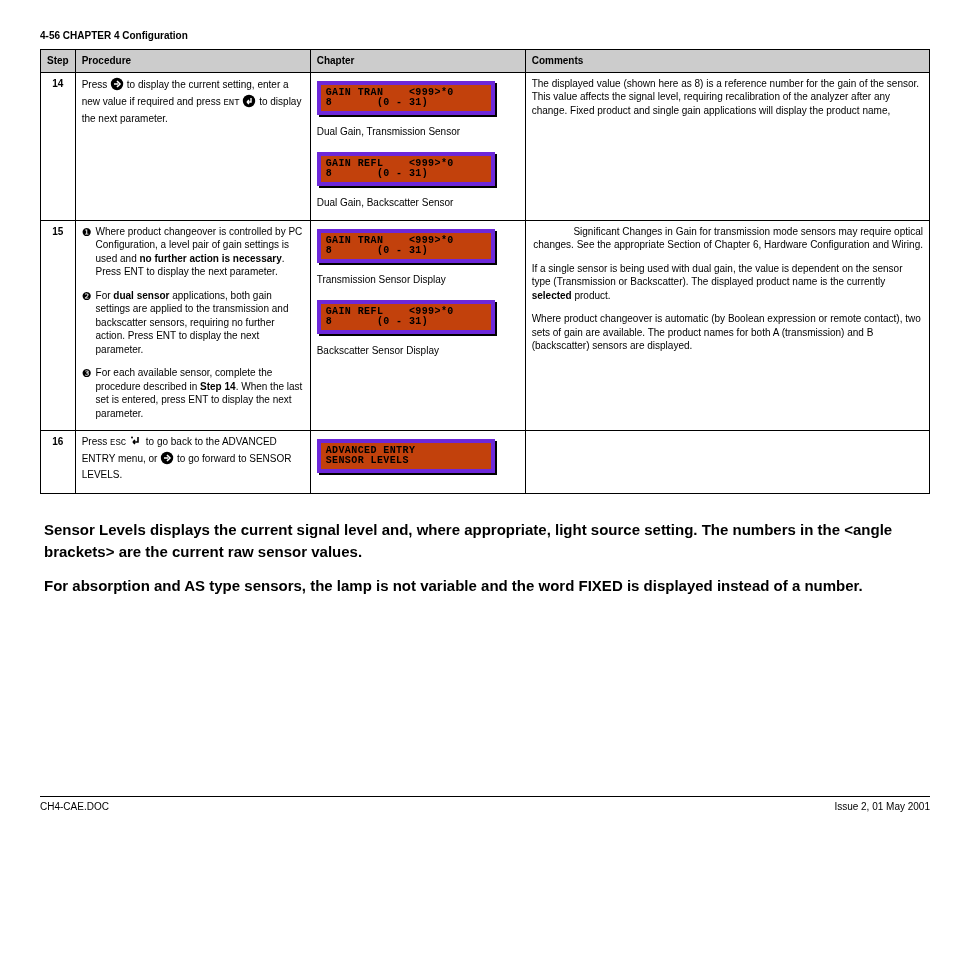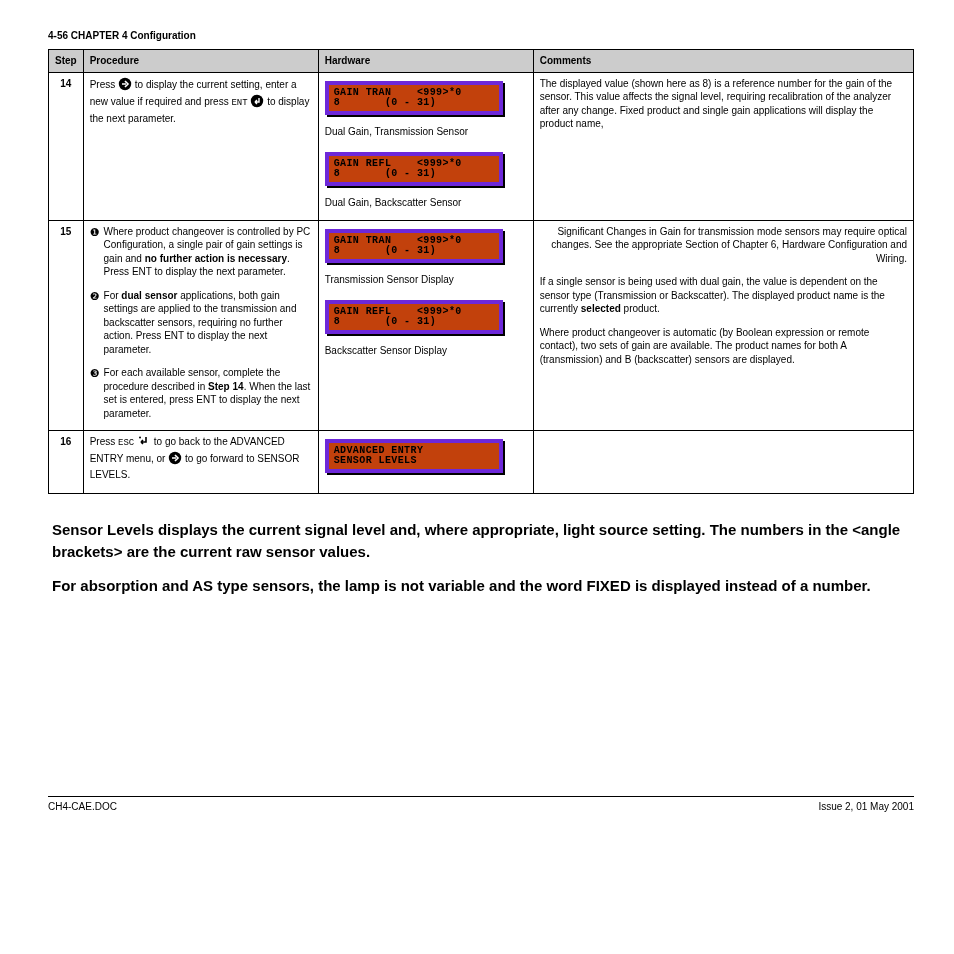--- a/index.html
+++ b/index.html
@@ -6,22 +6,21 @@
   body {
     margin: 0;
     padding: 0;
     font-family: Arial, Helvetica, sans-serif;
     font-size: 11px;
     color: #000;
     background: #fff;
     width: 954px;
   }
   .page {
-    padding: 30px 40px 40px 40px;
-    margin-left: 8px;
+    padding: 30px 24px 40px 40px;
   }
   .page-header {
     font-size: 10px;
     font-weight: bold;
     margin-bottom: 8px;
   }
   table.main {
     width: 100%;
     border-collapse: collapse;
     border: 1.5px solid #000;
@@ -95,21 +94,21 @@
 
 <div class="page">
 
   <div class="page-header">4-56   CHAPTER 4  Configuration</div>
 
   <table class="main">
     <thead>
       <tr>
         <th class="col-step">Step</th>
         <th class="col-proc">Procedure</th>
-        <th class="col-disp">Hardware</th>
+        <th class="col-disp">Chapter</th>
         <th class="col-comm">Comments</th>
       </tr>
     </thead>
     <tbody>
 
       <tr>
         <td class="col-step">14</td>
         <td class="col-proc">
           <span>Press </span>
           <span class="icon">
@@ -137,21 +136,21 @@
         </td>
         <td class="col-comm">The displayed value (shown here as 8) is a reference number for the gain of the sensor. This value affects the signal level, requiring recalibration of the analyzer after any change. Fixed product and  single gain applications will display the product name,</td>
       </tr>
 
       <tr>
         <td class="col-step">15</td>
         <td class="col-proc">
           <div style="display:flex;gap:4px;margin-bottom:10px;">
             <div class="numcircle">❶</div>
             <div>
-              <span>Where product changeover is controlled by PC Configuration, a single pair of gain settings is gain and </span><b>no further action is necessary</b><span>. Press ENT to display the next parameter.</span>
+              <span>Where product changeover is controlled by PC Configuration, a level pair of gain settings is used and </span><b>no further action is necessary</b><span>. Press ENT to display the next parameter.</span>
             </div>
           </div>
           <div style="display:flex;gap:4px;margin-bottom:10px;">
             <div class="numcircle">❷</div>
             <div>
               <span>For </span><b>dual sensor</b><span> applications, both gain settings are applied to the transmission and backscatter sensors, requiring no further action. Press ENT to display the next parameter.</span>
             </div>
           </div>
           <div style="display:flex;gap:4px;">
             <div class="numcircle">❸</div>

